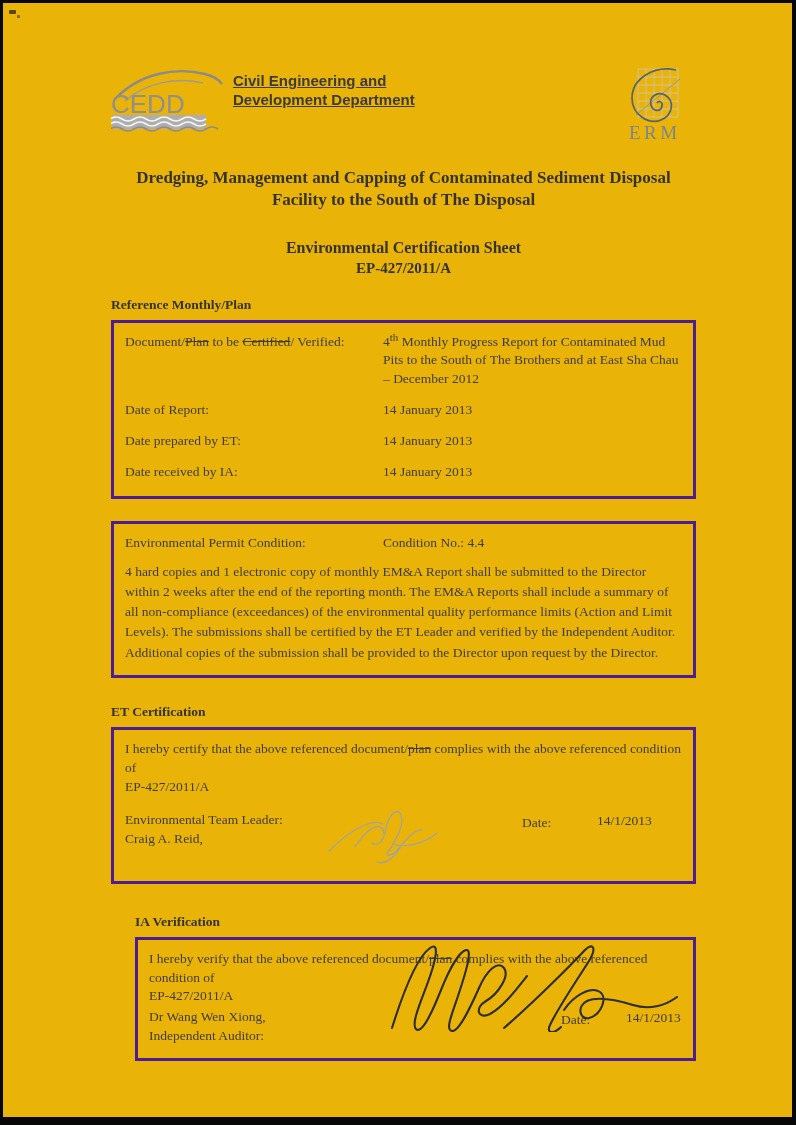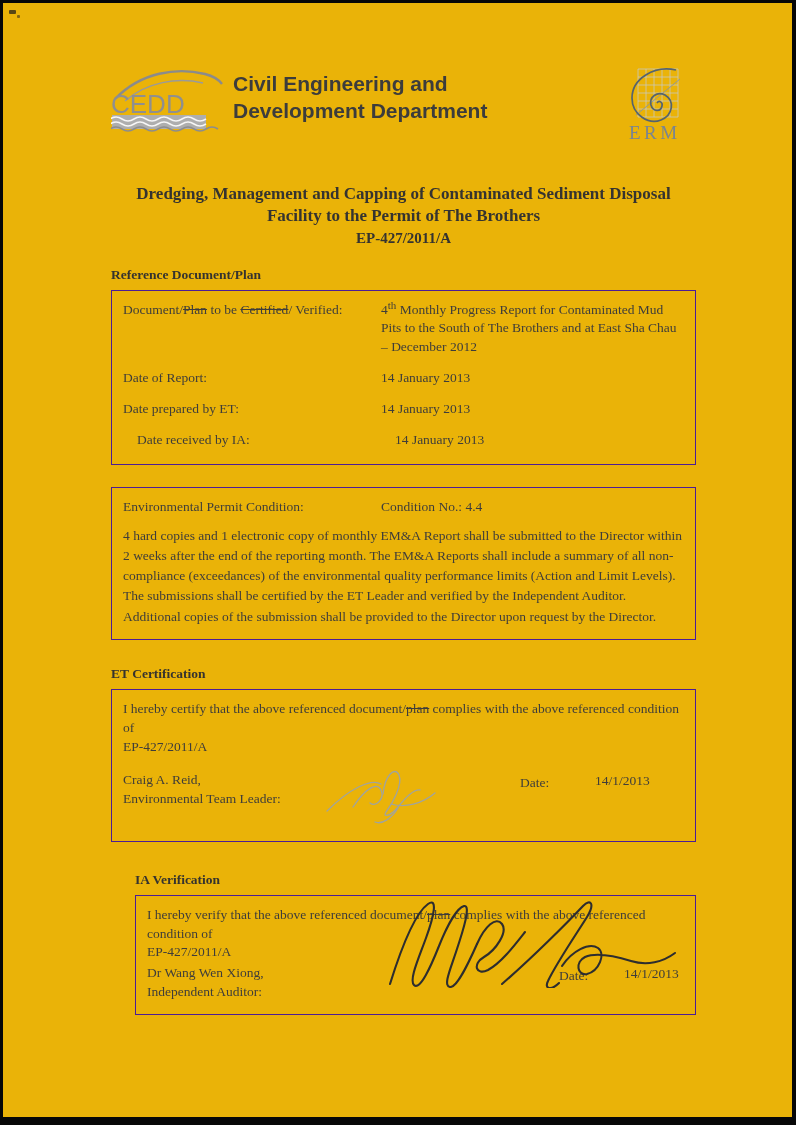--- a/index.html
+++ b/index.html
@@ -15,33 +15,33 @@
     overflow:hidden;
     font-family:"Liberation Serif", serif;
     color:#3f3d3a;
   }
   .content{position:relative;padding:0 96px 0 108px;}
   
   .hdr{display:flex;justify-content:space-between;align-items:flex-start;margin-top:60px;}
   .cedd{display:flex;align-items:flex-start;}
   .cedd-text{margin-left:10px;margin-top:8px;font-family:"Liberation Sans",sans-serif;}
   .cedd-zh{font-size:21px;letter-spacing:3px;color:#4c4c4c;margin-bottom:3px;}
-  .cedd-en{font-size:21px;font-weight:bold;color:#3c3c3c;line-height:1.28;}
+  .cedd-en{font-size:15px;font-weight:bold;color:#3c3c3c;line-height:1.28;text-decoration:underline;}
   .erm{margin-top:2px;margin-right:2px;text-align:center;}
   
-  .titles{text-align:center;margin-top:36px;}
+  .titles{text-align:center;margin-top:20px;}
   .t1{font-size:17px;font-weight:bold;line-height:1.3;color:#353330;}
   .t2{font-size:16px;font-weight:bold;margin-top:28px;color:#353330;}
   .t3{font-size:15px;font-weight:bold;margin-top:3px;color:#353330;}
   
   .sec{margin-top:22px;}
   .sec-h{font-size:13.5px;font-weight:bold;color:#35332f;margin-bottom:7px;}
-  .box{border:1px solid #4c1d95;background:transparent;padding:10px 11px 12px 11px;font-size:13.5px;}
+  .box{border:3px solid #4c1d95;background:transparent;padding:10px 11px 12px 11px;font-size:13.5px;}
   .grid-row{display:grid;grid-template-columns:258px 1fr;align-items:start;margin-bottom:13px;}
-  .grid-row:last-child{margin-bottom:2px;margin-left:14px;}
+  .grid-row:last-child{margin-bottom:2px;}
   .lbl,.val{line-height:1.35;}
   .strike{text-decoration:line-through;}
   sup{font-size:11px;line-height:0;}
   .para{line-height:1.5;margin-top:10px;}
   .stmt{line-height:1.4;}
   .permit-line{line-height:1.4;}
   .sig-row{position:relative;margin-top:14px;min-height:58px;}
   .sig-name{line-height:1.4;width:290px;}
   .date-label{position:absolute;top:4px;left:397px;}
   .date-value{position:absolute;top:2px;left:472px;}
@@ -94,26 +94,27 @@
           </g>
           <path d="M14,50 L58,14" stroke="#8a95a0" stroke-width="0.9" fill="none"></path>
           <path d="M54,5 C32,0 10,14 10,33 C10,50 27,60 39,55 C51,50 53,36 43,30 C35,26 27,32 29,40 C31,47 39,47 40,41 C41,37 37,35 35,38" stroke="#55636e" stroke-width="1.7" fill="none"></path>
           <text x="7" y="74" font-family="Liberation Serif, serif" font-size="19" letter-spacing="3.5" fill="#7a8590">ERM</text>
         </svg>
       </div>
     </div>
 
     <div class="titles">
       <div class="t1">Dredging, Management and Capping of Contaminated Sediment Disposal</div>
-      <div class="t1">Facility to the Permit of The Brothers</div>
+      <div class="t1">Facility to the South of The Disposal</div>
+      <div class="t2">Environmental Certification Sheet</div>
       <div class="t3">EP-427/2011/A</div>
     </div>
 
     <div class="sec" style="margin-top:20px;">
-      <div class="sec-h">Reference Document/Plan</div>
+      <div class="sec-h">Reference Monthly/Plan</div>
       <div class="box">
         <div class="grid-row">
           <div class="lbl"><span>Document/</span><span class="strike">Plan</span><span> to be </span><span class="strike">Certified</span><span>/ Verified:</span></div>
           <div class="val"><span>4</span><sup>th</sup><span> Monthly Progress Report for Contaminated Mud Pits to the South of The Brothers and at East Sha Chau – December 2012</span></div>
         </div>
         <div class="grid-row">
           <div class="lbl">Date of Report:</div>
           <div class="val">14 January 2013</div>
         </div>
         <div class="grid-row">
@@ -137,22 +138,22 @@
       </div>
     </div>
 
     <div class="sec" style="margin-top:26px;">
       <div class="sec-h">ET Certification</div>
       <div class="box">
         <div class="stmt"><span>I hereby certify that the above referenced document/</span><span class="strike">plan</span><span> complies with the above referenced condition of</span></div>
         <div class="permit-line">EP-427/2011/A</div>
         <div class="sig-row">
           <div class="sig-name">
+            <div>Environmental Team Leader:</div>
             <div>Craig A. Reid,</div>
-            <div>Environmental Team Leader:</div>
           </div>
           <svg class="et-sig" width="140" height="72" viewBox="0 0 140 72">
             <g stroke="#98a2b0" stroke-width="1.3" fill="none" stroke-linecap="round" opacity="0.9">
               <path d="M6,52 C28,30 50,19 60,25"></path>
               <path d="M32,48 C44,30 56,22 60,31 C64,39 55,49 49,44"></path>
               <path d="M62,35 C64,16 74,7 78,16 C82,26 71,45 65,53 C61,59 70,57 77,48 C85,38 93,30 99,31"></path>
               <path d="M70,45 C84,49 101,45 114,34"></path>
               <path d="M77,49 C71,59 61,66 54,63"></path>
             </g>
           </svg>

